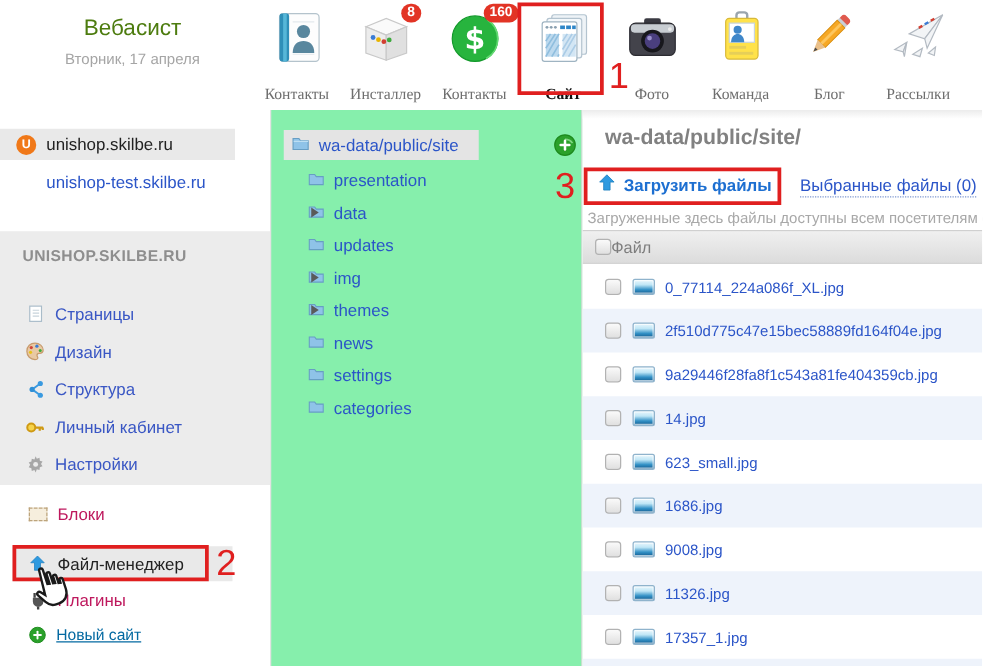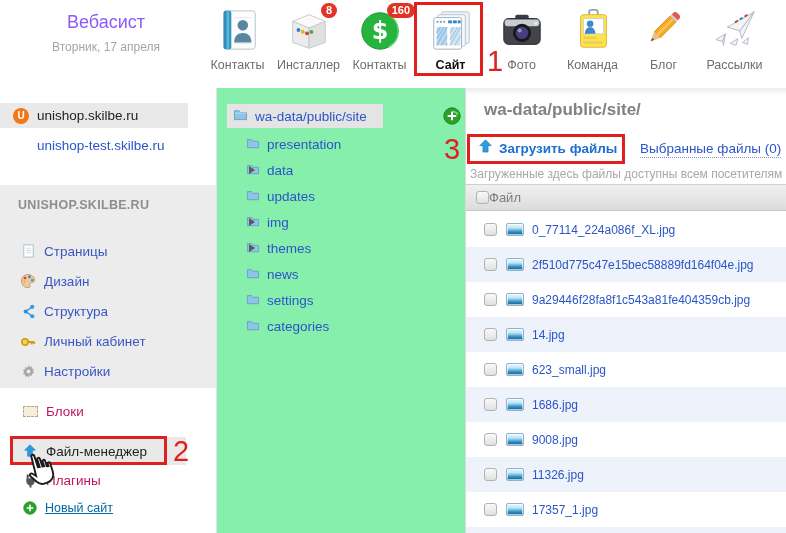--- a/index.html
+++ b/index.html
@@ -7,26 +7,26 @@
   .screen {
     position:relative; width:786px; height:533px; overflow:hidden;
     background:#fff; font-family:"Liberation Sans",sans-serif; font-size:13px;
     -webkit-font-smoothing:antialiased;
   }
   a { text-decoration:none; cursor:pointer; }
 
   
   .topbar { position:absolute; left:0; top:0; width:786px; height:88px; background:#fff; }
   .brand-block { position:absolute; left:0; top:12px; width:212px; text-align:center; }
-  .brand { color:#8b5cf6; font-size:18px; }
+  .brand { color:#4d7c0f; font-size:18px; }
   .date { margin-top:7px; color:#a5a5a5; font-size:12px; }
   .apps { position:absolute; left:202px; top:4px; display:flex; }
   .app { position:relative; width:71px; text-align:center; cursor:pointer; }
   .app-icon { display:flex; height:52px; align-items:center; justify-content:center; }
-  .app-label { display:block; margin-top:2px; font-size:12.5px; color:#6e6e6e; }
+  .app-label { display:block; margin-top:12px; font-size:12.5px; color:#6e6e6e;font-family:Liberation Serif, serif; }
   .app.active .app-label { font-weight:bold; color:#111; }
   .badge { position:absolute; top:-1px; right:7px; background:#e23425; color:#fff;
            font-size:11px; font-weight:bold; border-radius:9px; padding:1px 5px; line-height:13px; }
   .badge.wide { right:0; }
 
   
   .sidebar { position:absolute; left:0; top:88px; width:216px; height:445px; background:#fff; }
   .site-selected { position:absolute; left:0; top:15px; width:188px; height:25px;
     background:#e9e9e9; display:flex; align-items:center; padding-left:13px; cursor:pointer; }
   .favicon { width:16px; height:16px; border-radius:50%; background:#f07818; color:#fff;

